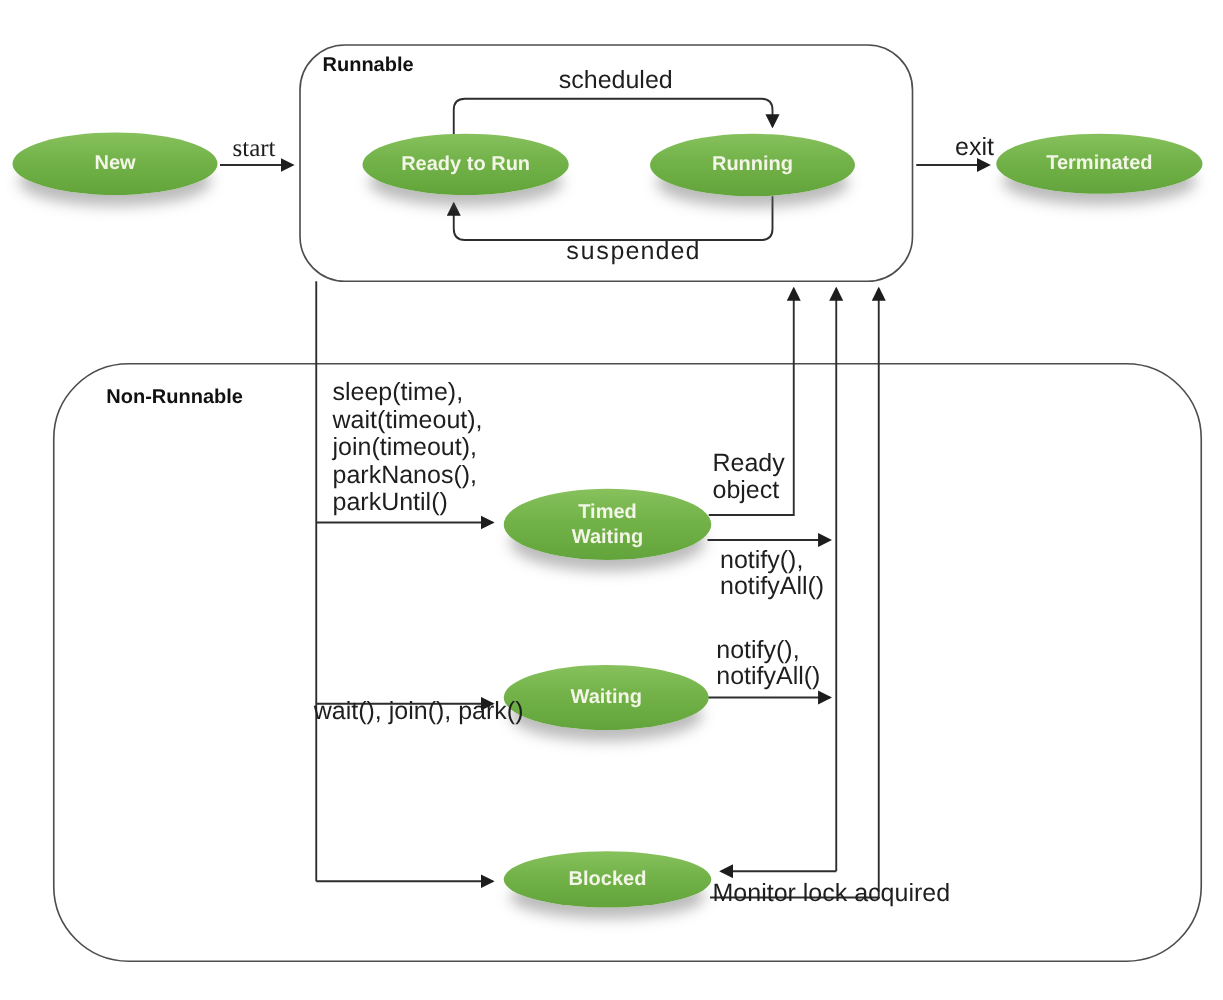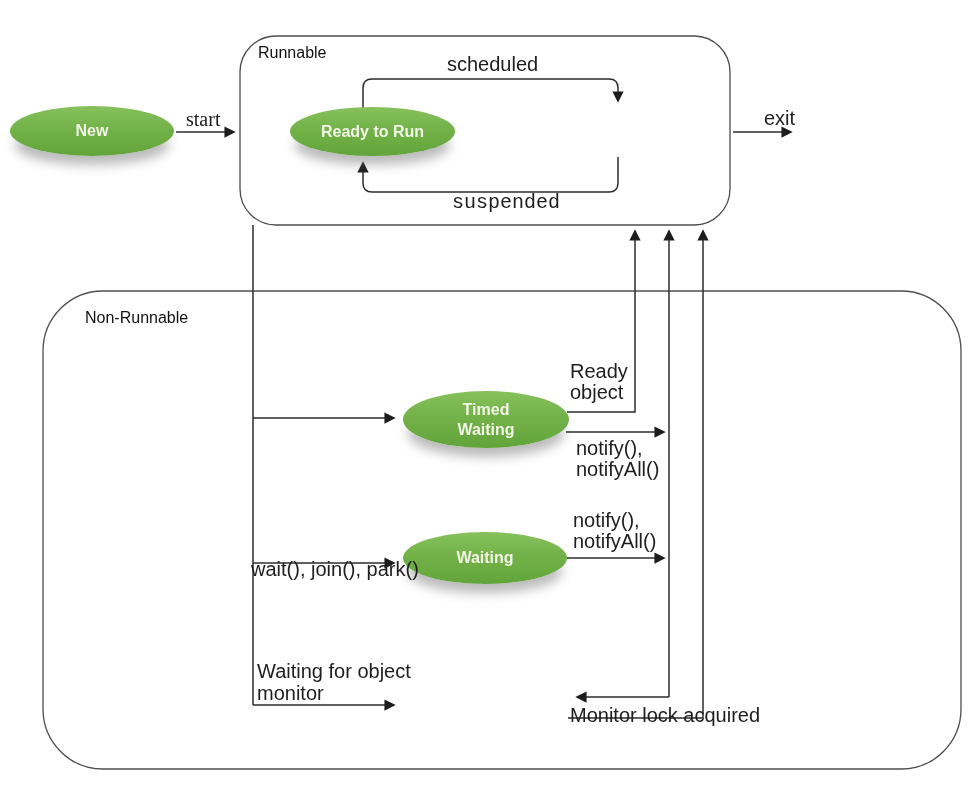--- a/index.html
+++ b/index.html
@@ -31,21 +31,21 @@
   .st-timed      { left:403px; top:391px; width:166px; height:57px; }
   .st-waiting    { left:403px; top:532px; width:164px; height:52px; }
   .st-blocked    { left:403px; top:681px; width:166px; height:45px; }
 
   
   .lbl {
     position:absolute;
     font-size:20px; color:#1e1e1e;
     white-space:nowrap; line-height:18px;
   }
-  .group-title { font-weight:normal; font-size:16px; color:#111; }
+  .group-title { font-weight:bold; font-size:16px; color:#111; }
   .lbl-runnable     { left:258px; top:44px; }
   .lbl-nonrunnable  { left:85px;  top:309px; }
   .lbl-start        { left:186px; top:110px;font-family:Liberation Serif, serif; }
   .lbl-exit         { left:748px; top:109px;margin-left:16px; }
   .lbl-scheduled    { left:447px; top:55px; }
   .lbl-suspended    { left:452px; top:194px;font-family:Liberation Mono, monospace; }
   .lbl-sleep        { left:266px; top:303px; line-height:22px; }
   .lbl-time-elapsed { left:570px; top:361px; line-height:21px; }
   .lbl-notify-timed { left:576px; top:438px; line-height:21px; }
   .lbl-notify-wait  { left:573px; top:510px; line-height:21px; }
@@ -102,51 +102,63 @@
 
   <div class="lbl group-title lbl-runnable">Runnable</div>
   <div class="lbl group-title lbl-nonrunnable">Non-Runnable</div>
 
   <div class="state st-ready">
     <span>Ready to Run</span>
   </div>
   <div class="state st-new">
     <span>New</span>
   </div>
+  <div class="state st-running">
+    <span>Running</span>
+  </div>
+  <div class="state st-terminated">
+    <span>Terminated</span>
+  </div>
   <div class="state st-timed">
     <span>Timed</span>
     <span>Waiting</span>
   </div>
   <div class="state st-waiting">
     <span>Waiting</span>
   </div>
+  <div class="state st-blocked">
+    <span>Blocked</span>
+  </div>
 
   <div class="lbl lbl-start">start</div>
   <div class="lbl lbl-exit">exit</div>
   <div class="lbl lbl-scheduled">scheduled</div>
   <div class="lbl lbl-suspended">suspended</div>
 
+  <div class="lbl lbl-sleep">
+    <div>sleep(time),</div>
+    <div>wait(timeout),</div>
+    <div>join(timeout),</div>
+    <div>parkNanos(),</div>
+    <div>parkUntil()</div>
+  </div>
 
   <div class="lbl lbl-time-elapsed">
     <div>Ready</div>
     <div>object</div>
   </div>
 
   <div class="lbl lbl-notify-timed">
     <div>notify(),</div>
     <div>notifyAll()</div>
   </div>
 
   <div class="lbl lbl-notify-wait">
     <div>notify(),</div>
     <div>notifyAll()</div>
   </div>
 
   <div class="lbl lbl-wait-join">wait(), join(), park()</div>
 
-  <div class="lbl lbl-wait-monitor">
-    <div>Waiting for object</div>
-    <div>monitor</div>
-  </div>
 
   <div class="lbl lbl-monitor-lock">Monitor lock acquired</div>
 
 </div>
 
 </body></html>

